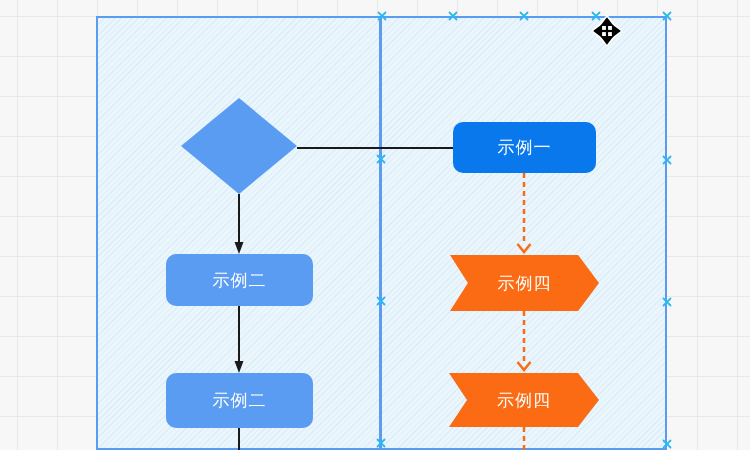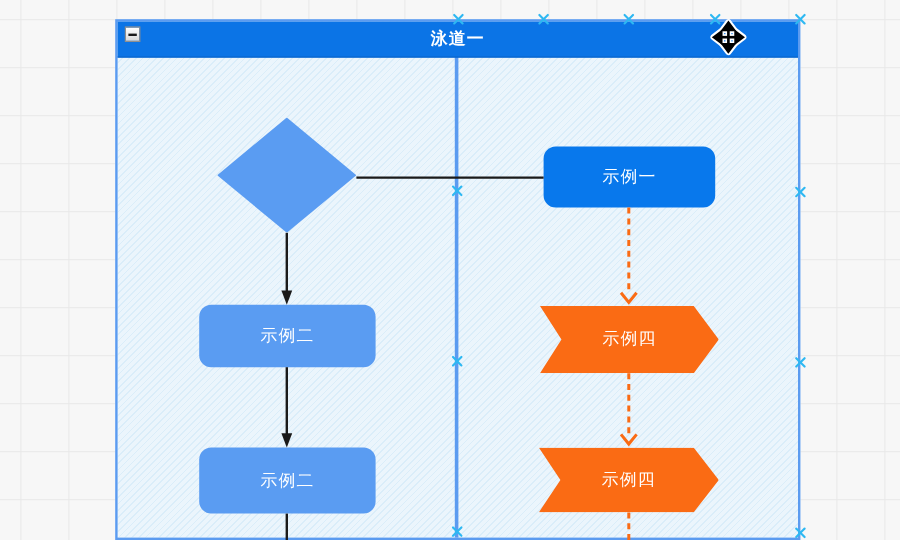--- a/index.html
+++ b/index.html
@@ -36,21 +36,21 @@
     display:flex; align-items:center; justify-content:center;
   }
   .collapse-btn .minus{display:block; width:7px; height:2px; background:#1a1a1a;}
   .lane-divider{
     position:absolute; left:281px; top:0; bottom:0; width:3px;
     background:#5b9bf0;
   }
   
   .node{
     position:absolute; display:flex; align-items:center; justify-content:center;
-    color:#ffffff; font-size:14px; letter-spacing:1px;
+    color:#ffffff; font-size:17px; letter-spacing:1px;
   }
   .rounded{border-radius:10px;}
   .diamond{
     position:absolute; left:181px; top:98px; width:116px; height:96px;
     background:#5a9cf2;
     clip-path:polygon(50% 0, 100% 50%, 50% 100%, 0 50%);
   }
   #example1{left:453px; top:122px; width:143px; height:51px; background:#0878ec;}
   #example2a{left:166px; top:254px; width:147px; height:52px; background:#5a9cf2;}
   #example2b{left:166px; top:373px; width:147px; height:55px; background:#5a9cf2;}
@@ -63,26 +63,20 @@
   .overlay{position:absolute; left:0; top:0; pointer-events:none;}
 </style>
 </head>
 <body>
 
 <div class="stage">
 
   <div class="swimlane">
     <div class="lane-divider"></div>
     <div class="lane-headers">
-      <div class="lane-header">
-        <span class="collapse-btn">
-            <span class="minus"></span>
-          </span>
-        <span>泳道一</span>
-      </div>
     </div>
   </div>
 
   <div class="diamond"></div>
 
   <div class="node rounded" id="example1">
     <span>示例一</span>
   </div>
 
   <div class="node rounded" id="example2a">

